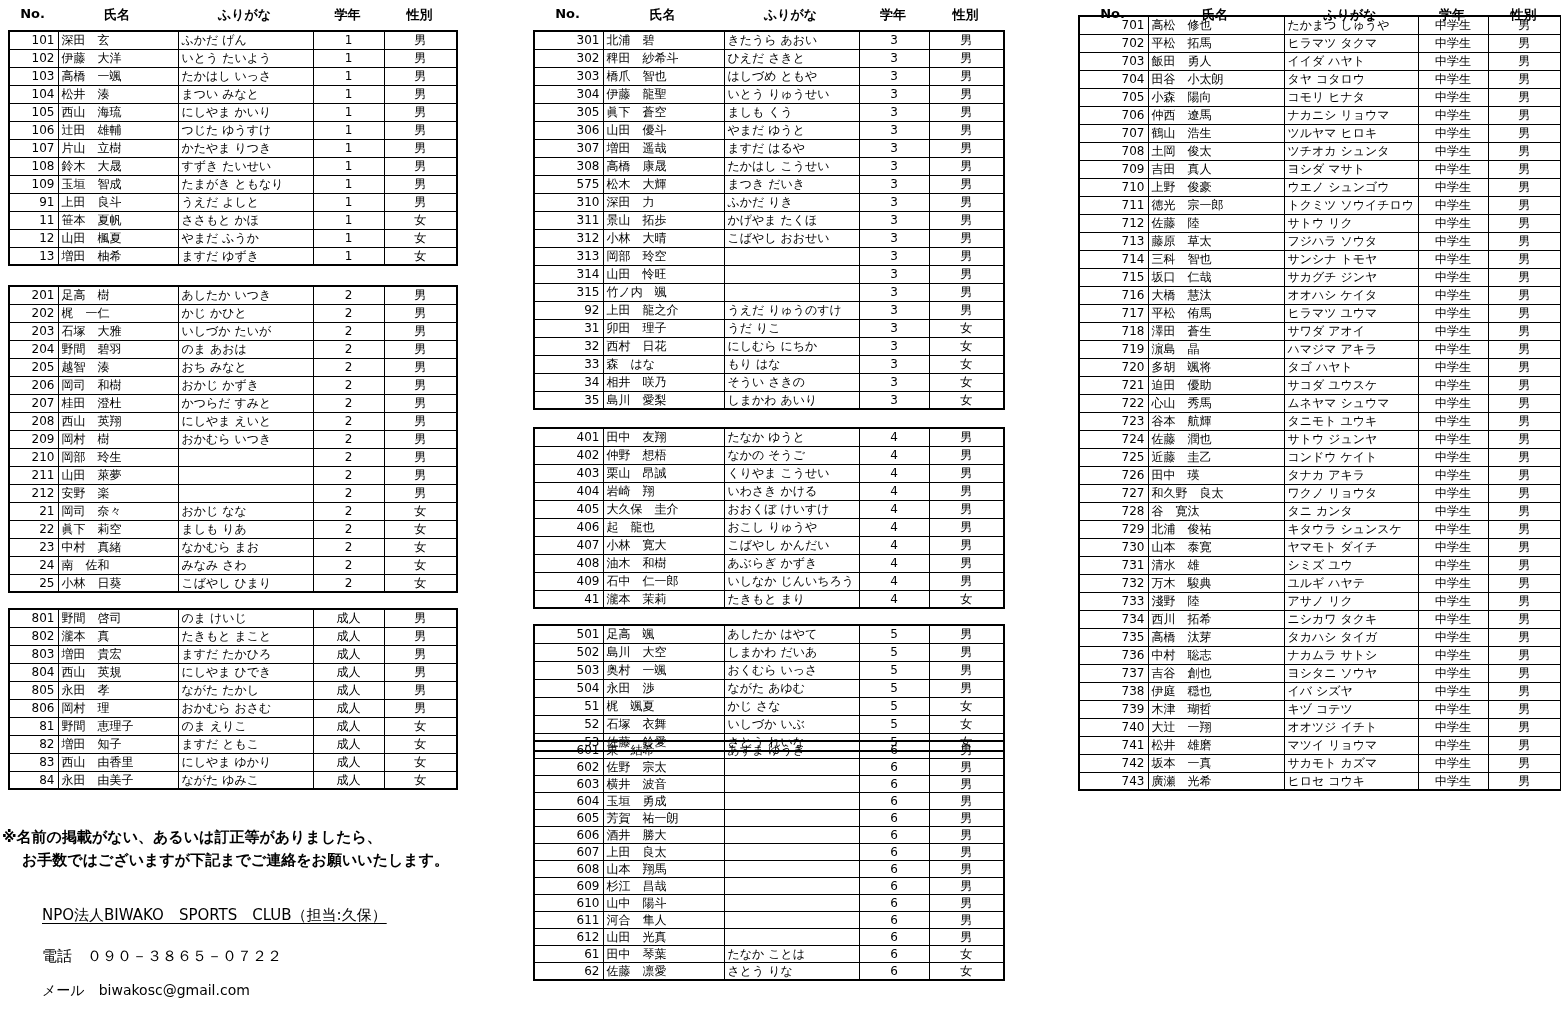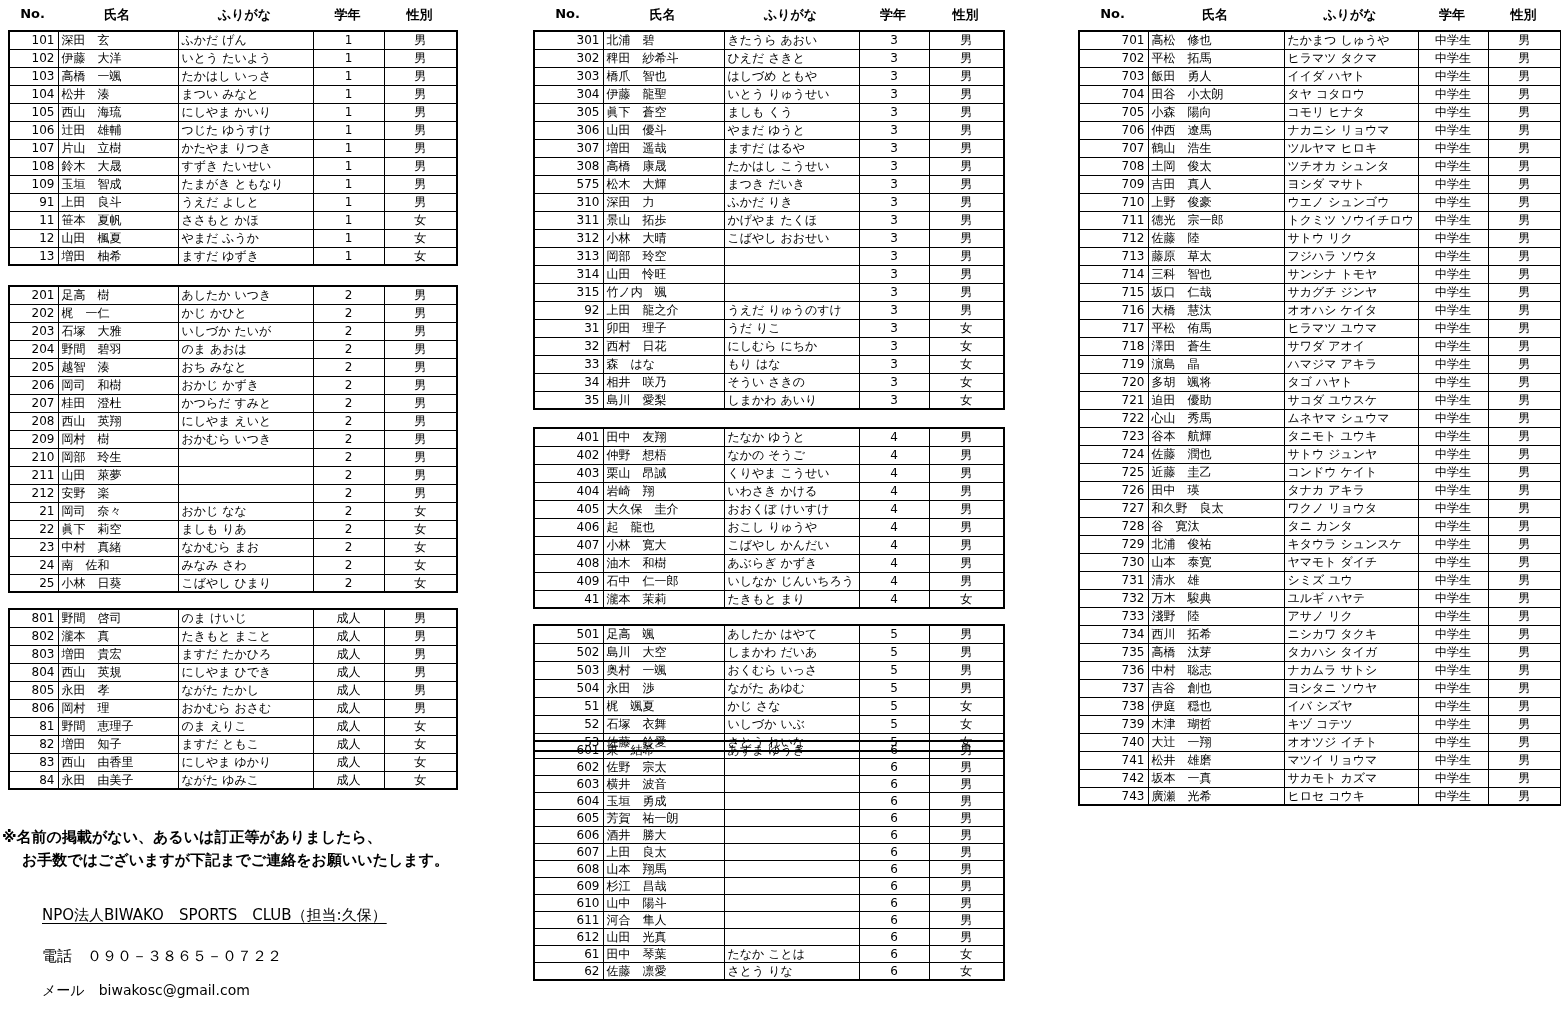--- a/index.html
+++ b/index.html
@@ -772,21 +772,21 @@
     </tbody>
   </table>
 
 <div class="grp-header" style="left:1078px;top:6px;width:482px;">
   <span style="width:69px">No.</span>
   <span style="width:136px">氏名</span>
   <span style="width:134px">ふりがな</span>
   <span style="width:70px">学年</span>
   <span style="width:73px">性別</span>
 </div>
-<table class="roster" style="left:1078px;top:30px;width:482px;">
+<table class="roster" style="left:1078px;top:15px;width:482px;">
     <colgroup>
       <col style="width: 69px;">
       <col style="width: 136px;">
       <col style="width: 134px;">
       <col style="width: 70px;">
       <col style="width: 73px;">
     </colgroup>
     <tbody>
       <tr>
         <td class="c-no">701</td>

